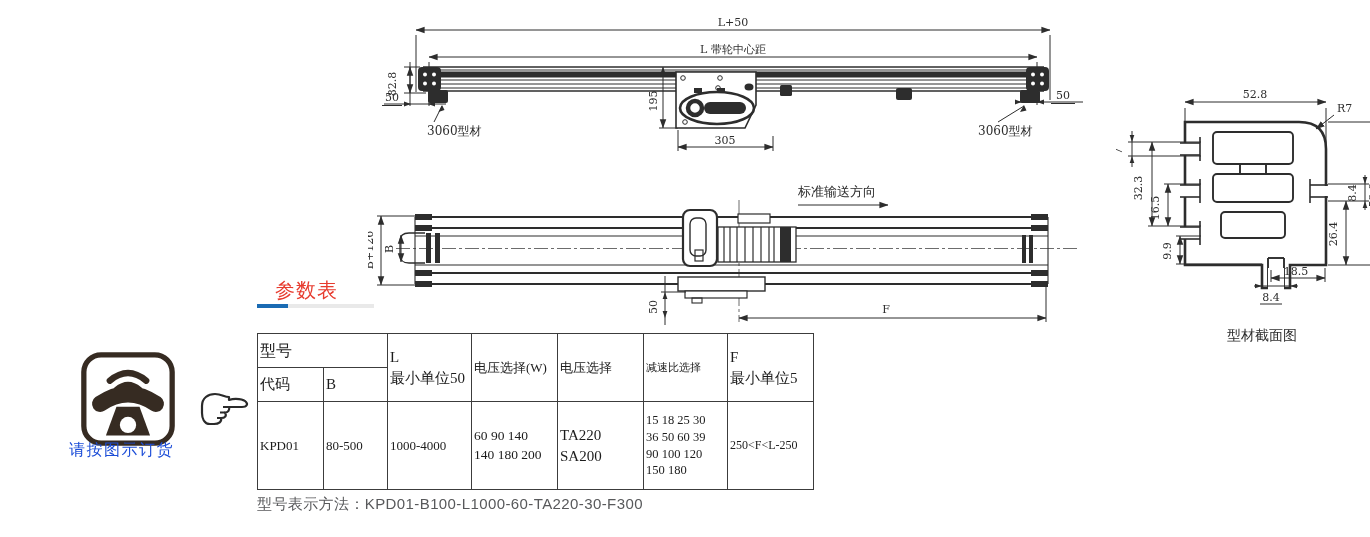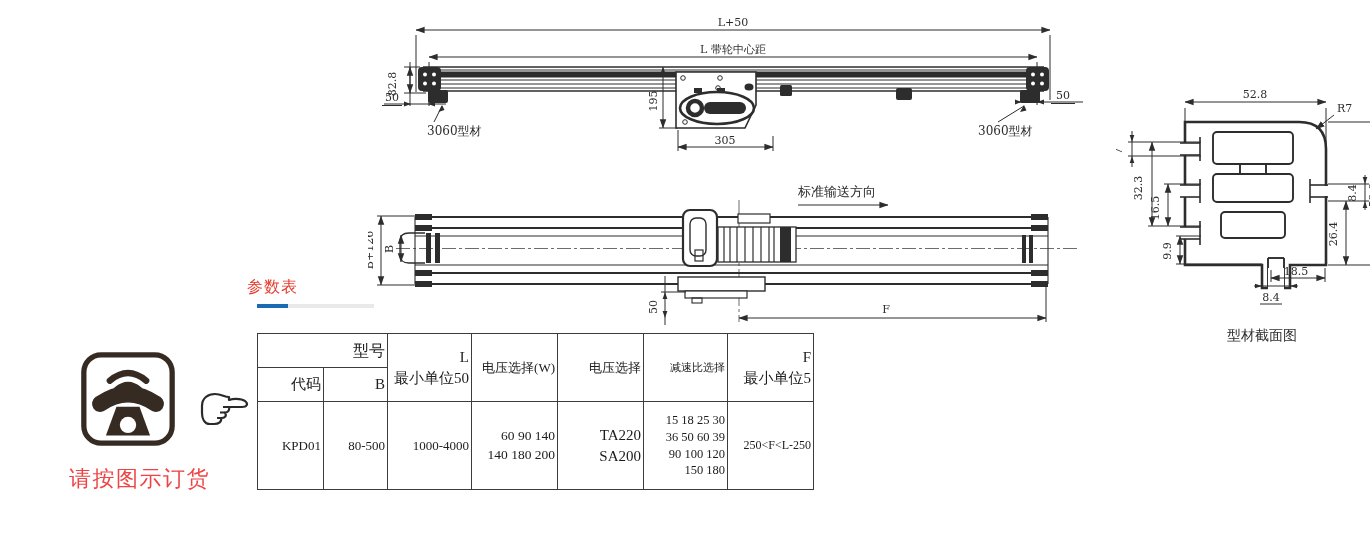--- a/index.html
+++ b/index.html
@@ -3,40 +3,40 @@
 <meta charset="utf-8">
 <style>
   html,body{margin:0;padding:0;background:#ffffff;}
   .canvas{position:relative;width:1370px;height:537px;background:#fff;overflow:hidden;
           font-family:"Liberation Sans", sans-serif;color:#222;margin-left:38px;}
   .abs{position:absolute;}
   svg text{font-family:"DejaVu Serif", serif;fill:#2d2d2d;}
   .dimtxt{font-size:11px;}
   .cjk{font-size:12px;}
   
-  .params-title{position:absolute;left:209px;top:277px;font-size:16px;letter-spacing:1px;}
+  .params-title{position:absolute;left:237px;top:277px;font-size:20px;letter-spacing:1px;}
   .title-bar{position:absolute;left:219px;top:304px;width:117px;height:4px;background:#e9e9e9;}
   .title-bar .blue{display:block;width:31px;height:4px;}
   
   table.params{position:absolute;left:219px;top:333px;border-collapse:collapse;table-layout:fixed;
                font-family:"Liberation Serif","DejaVu Serif",serif;color:#1c1c1c;}
-  table.params td,table.params th{border:1.4px solid #3c3c3c;font-weight:normal;text-align:right;
+  table.params td,table.params th{border:1.4px solid #3c3c3c;font-weight:normal;text-align:left;
                white-space:pre-line;padding:0 2px;line-height:1.35;}
   .h-model{font-size:16px;}
   .h-main{font-size:15px;}
   .h-mid{font-size:13px;}
   .h-small{font-size:11px;}
   .c-main{font-size:13px;}
   .c-power{font-size:13.5px;text-align:left;padding-left:7px;}
   .c-volt{font-size:15px;}
   .c-ratio{font-size:12.5px;text-align:left;padding-left:7px;line-height:1.4;}
   .c-f{font-size:12px;padding:0;}
   .model-note{position:absolute;left:219px;top:495px;font-size:15px;color:#58595b;letter-spacing:0.4px;}
   
-  .order-caption{position:absolute;left:31px;top:464px;font-size:22px;color:#ef4444;letter-spacing:1.5px;}
+  .order-caption{position:absolute;left:31px;top:440px;font-size:16px;color:#1d4ed8;letter-spacing:1.5px;}
 </style>
 </head>
 <body>
 
 <div class="canvas">
 
   <svg class="abs" style="left:338px;top:8px" width="730" height="158" viewBox="0 0 730 158">
     <defs>
       <marker id="ae" viewBox="0 0 10 10" refX="9.6" refY="5" markerWidth="9" markerHeight="9" orient="auto-start-reverse">
         <path d="M0,1.4 L10,5 L0,8.6 Z" fill="#2d2d2d"></path>
@@ -361,20 +361,21 @@
 SA200</td>
       <td class="c-ratio">15 18 25 30
 36 50 60 39
 90 100 120
 150 180</td>
       <td class="c-f">250&lt;F&lt;L-250</td>
     </tr>
   </tbody>
     </table>
 
+  <div class="model-note">型号表示方法：KPD01-B100-L1000-60-TA220-30-F300</div>
 
   <svg class="abs" style="left:42px;top:351px" width="96" height="96" viewBox="0 0 100 100">
     <rect x="4" y="4" width="92" height="92" rx="18" fill="#fff" stroke="#362b22" stroke-width="5.5"></rect>
     <path d="M31,31 Q50,15 69,31" fill="none" stroke="#362b22" stroke-width="6.5" stroke-linecap="round"></path>
     <path d="M38,40 Q50,30 62,40" fill="none" stroke="#362b22" stroke-width="5.5" stroke-linecap="round"></path>
     <path d="M38,58 L62,58 L73,88 L27,88 Z" fill="#362b22"></path>
     <path d="M21,55 Q50,35 79,55" fill="none" stroke="#362b22" stroke-width="17" stroke-linecap="round"></path>
     <circle cx="50" cy="77" r="8.5" fill="#fff"></circle>
   </svg>
 

